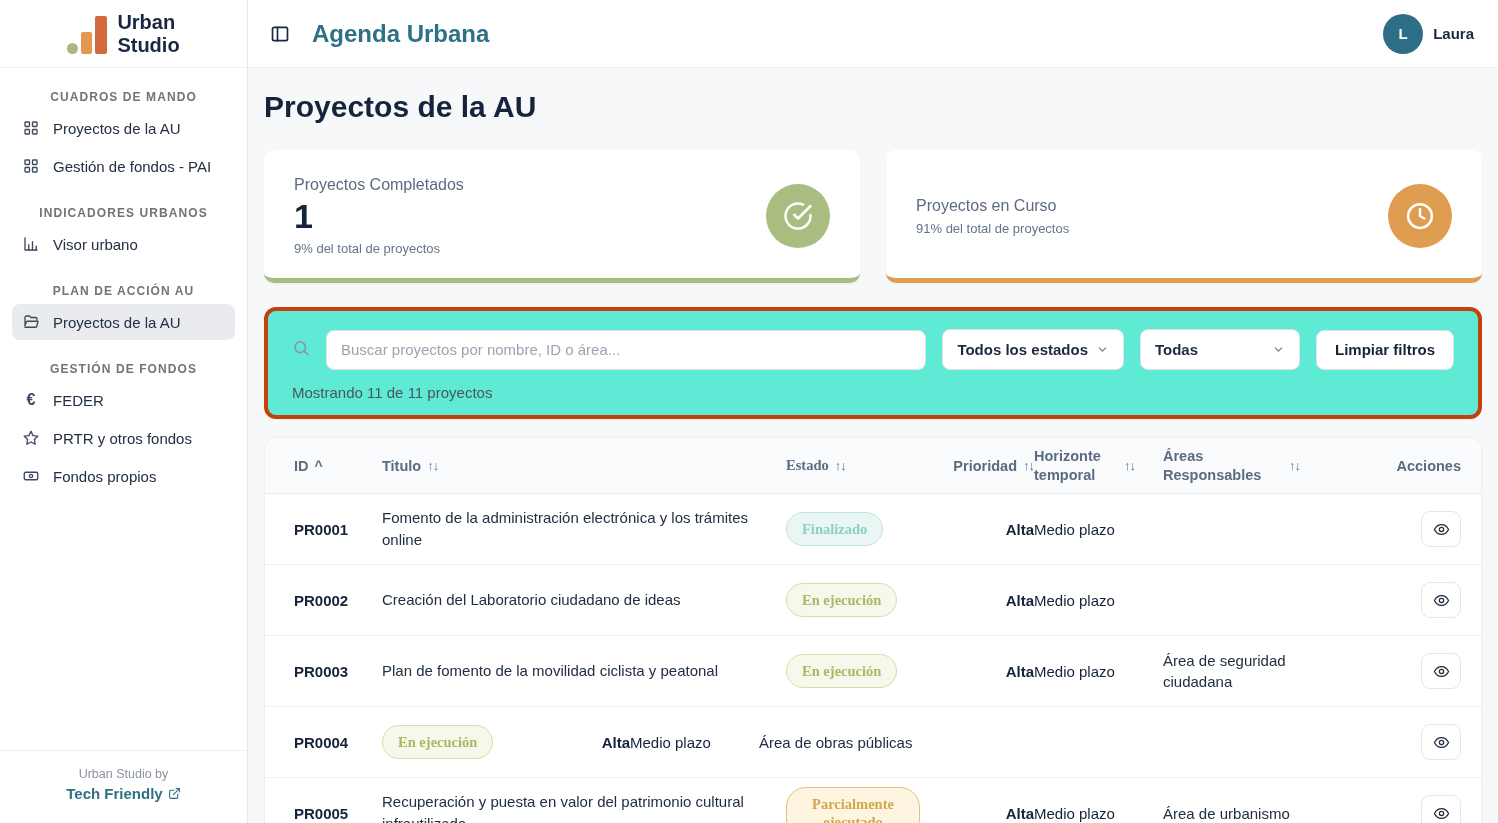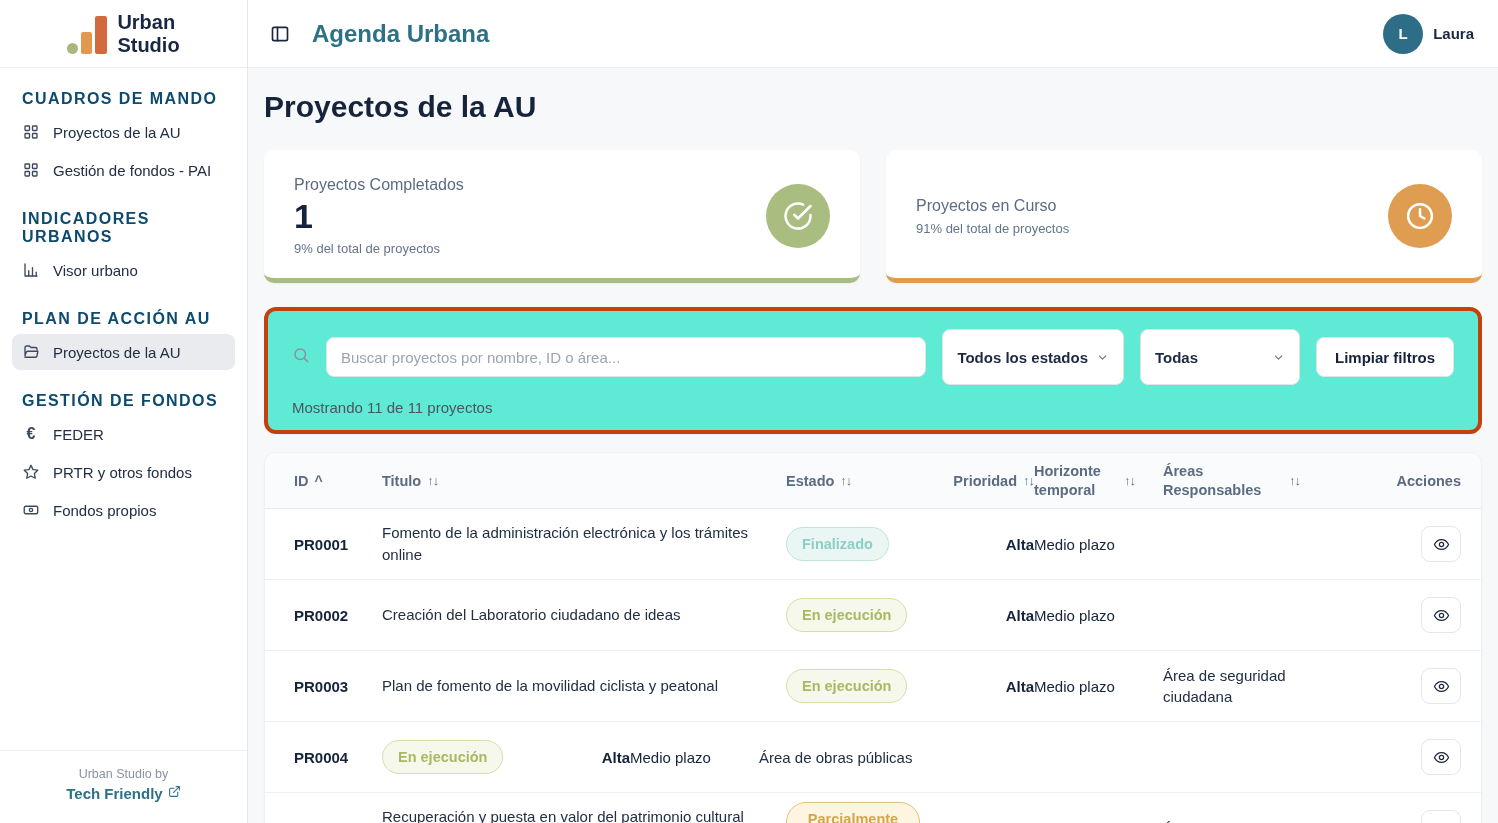--- a/index.html
+++ b/index.html
@@ -12,33 +12,33 @@
     display:flex; flex-direction:column; }
   .logo-row { height:68px; display:flex; align-items:center; justify-content:center;
     gap:10px; border-bottom:1px solid #edeff2; }
   .logo-mark { display:flex; align-items:flex-end; gap:3px; height:40px; }
   .logo-dot { width:11px; height:11px; border-radius:50%; background:#a9b87e; }
   .logo-bar1 { width:11px; height:22px; border-radius:2px; background:#e2994e; }
   .logo-bar2 { width:12px; height:38px; border-radius:2px; background:#d26a3d; }
   .logo-text { font-size:20px; font-weight:700; color:#1a2742; line-height:1.15; }
   .nav { padding:14px 12px 0 12px; flex:1; }
   .nav-section { margin-bottom:14px; }
-  .section-title { font-size:16px; font-weight:700; letter-spacing:.09em; color:#0c4a6e;
-    padding:8px 10px 6px 10px; }
+  .section-title { font-size:12px; font-weight:700; letter-spacing:.09em; color:#737373;
+    padding:8px 10px 6px 10px;text-align:center; }
   .nav-item { display:flex; align-items:center; gap:13px; padding:9px 10px; border-radius:8px;
     font-size:15px; color:#222f43; cursor:pointer; margin-bottom:2px; }
   .nav-item.active { background:#e9ebee; }
   .nav-item svg { width:18px; height:18px; stroke:#3d4a5e; fill:none; stroke-width:1.8;
     stroke-linecap:round; stroke-linejoin:round; flex:none; }
   .nav-item .euro-glyph { width:18px; text-align:center; font-size:16px; font-weight:600;
     color:#3d4a5e; flex:none; }
   .sidebar-footer { border-top:1px solid #edeff2; padding:16px 10px 20px 10px; text-align:center; }
   .byline { font-size:12.5px; color:#8a93a1; margin-bottom:4px; }
   .brand-link { font-size:15px; font-weight:700; color:#2d7187; display:inline-flex;
-    gap:5px; text-decoration:none; cursor:pointer; }
+    align-items:center; gap:5px; text-decoration:none; cursor:pointer; }
   .brand-link svg { width:13px; height:13px; stroke:#2d7187; fill:none; stroke-width:2;
     stroke-linecap:round; stroke-linejoin:round; }
 
   
   .right { flex:1; display:flex; flex-direction:column; min-width:0; }
   .topbar { height:68px; background:#fff; border-bottom:1px solid #edeff2;
     display:flex; align-items:center; padding:0 24px 0 18px; }
   .toggle-btn { background:none; border:none; cursor:pointer; padding:4px; display:flex; }
   .toggle-btn svg { width:20px; height:20px; stroke:#1a2742; fill:none; stroke-width:2;
     stroke-linecap:round; stroke-linejoin:round; }
@@ -68,41 +68,41 @@
 
   
   .filter-card { background:#5eead4; border:4px solid #c2410c; border-radius:12px;
     box-shadow:0 1px 2px rgba(16,24,40,.04); padding:18px 24px 14px 24px; margin-bottom:18px; }
   .filter-row { display:flex; align-items:center; gap:16px; }
   .search-icon svg { width:18px; height:18px; stroke:#8a93a1; fill:none; stroke-width:2;
     stroke-linecap:round; }
   .search-input { flex:1; height:40px; border:1px solid #dfe3e8; border-radius:8px;
     padding:0 14px; font-size:15px; color:#1c2940; font-family:inherit; outline:none; }
   .search-input::placeholder { color:#9aa4b2; }
-  .select { height:56px; border:1px solid #dfe3e8; border-radius:8px; background:#fff;
+  .select { height:41px; border:1px solid #dfe3e8; border-radius:8px; background:#fff;
     display:flex; align-items:center; padding:10px 14px; font-size:15px; font-weight:600;
     color:#1c2940; cursor:pointer; gap:8px; }
   .select.wide { width:160px; justify-content:space-between; }
   .select svg { width:13px; height:13px; stroke:#6b7686; fill:none; stroke-width:2;
     stroke-linecap:round; stroke-linejoin:round; }
   .clear-btn { height:40px; border:1px solid #dfe3e8; border-radius:8px; background:#fff;
     padding:0 18px; font-size:15px; font-weight:700; color:#15233b; cursor:pointer;
     font-family:inherit; }
   .showing-text { font-size:15px; color:#4b5563; margin-top:14px; }
 
   
   .table-card { background:#fff; border:1px solid #eef0f3; border-radius:12px 12px 0 0;
     box-shadow:0 1px 2px rgba(16,24,40,.04); overflow:hidden; }
   .thead { display:flex; align-items:center; background:#fafbfc; border-bottom:1px solid #e8ebef;
     min-height:56px; font-size:14.5px; color:#5b6b82; font-weight:600; }
   .trow { display:flex; align-items:center; border-bottom:1px solid #eef0f3; min-height:71px;
     font-size:15px; background:#fff; }
   .col-id { width:117px; padding-left:29px; flex:none; }
   .col-title { width:404px; flex:none; padding-right:31px; }
-  .col-status { width:152px; flex:none; }
+  .col-status { width:152px; flex:none;font-family:Liberation Serif, serif; }
   .col-priority { width:96px; flex:none; text-align:right; }
   .col-horizon { width:129px; flex:none; }
   .col-areas { width:186px; flex:none; padding-right:10px; }
   .col-actions { flex:1; text-align:right; padding-right:20px; }
   .sort-wrap { display:inline-flex; align-items:center; gap:6px; cursor:pointer; }
   .sort-glyph { font-size:13px; letter-spacing:-1px; color:#5b6b82; }
   .sort-caret { font-size:14px; font-weight:700; color:#5b6b82; }
   .two-line { display:inline-block; max-width:84px; line-height:1.3; }
   .areas-head { display:inline-flex; align-items:center; gap:16px; }
   .cell-id { font-weight:700; color:#15233b; }

